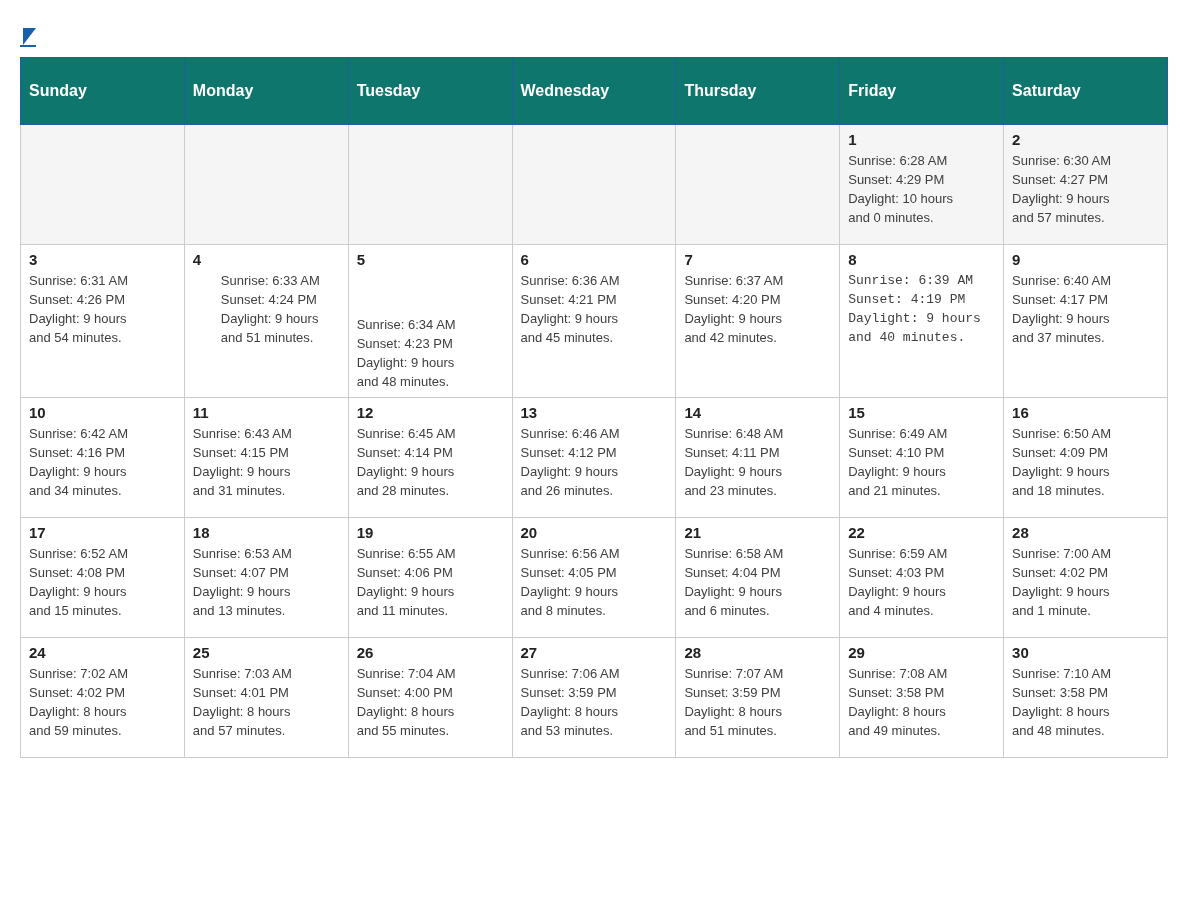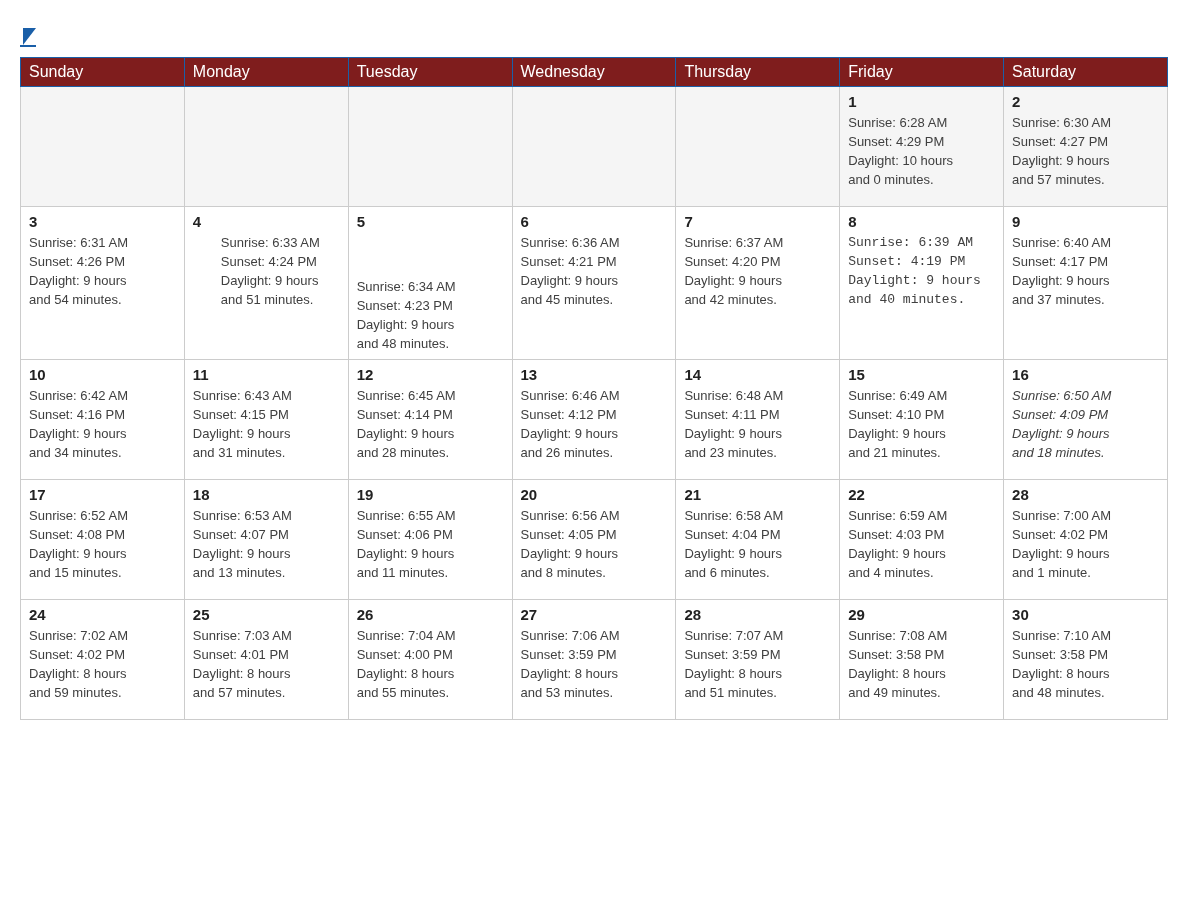--- a/index.html
+++ b/index.html
@@ -34,26 +34,26 @@
       font-size: 22px;
       color: #333;
       margin-top: 4px;
     }
     .calendar {
       width: 100%;
       border-collapse: collapse;
       margin-top: 10px;
     }
     .calendar th {
-      background: #7f1d1d;
+      background: #0f766e;
       color: white;
-      padding: 5px 8px;
+      padding: 24px 8px;
       text-align: left;
       font-size: 16px;
-      font-weight: normal;
+      font-weight: bold;
       border: 1px solid #1a5fa8;
     }
     .calendar td {
       border: 1px solid #ccc;
       vertical-align: top;
       padding: 6px 8px;
       width: 14.28%;
       height: 120px;
       font-size: 13px;
       color: #333;
@@ -236,21 +236,21 @@
         </td>
         <td>
           <span class="day-number">15</span>
           <div class="day-info" style="white-space: pre-line;">Sunrise: 6:49 AM
 Sunset: 4:10 PM
 Daylight: 9 hours
 and 21 minutes.</div>
         </td>
         <td>
           <span class="day-number">16</span>
-          <div class="day-info" style="white-space: pre-line; font-style: italic;">Sunrise: 6:50 AM
+          <div class="day-info" style="white-space: pre-line;">Sunrise: 6:50 AM
 Sunset: 4:09 PM
 Daylight: 9 hours
 and 18 minutes.</div>
         </td>
       </tr>
       <tr>
         <td>
           <span class="day-number">17</span>
           <div class="day-info" style="white-space: pre-line;">Sunrise: 6:52 AM
 Sunset: 4:08 PM

